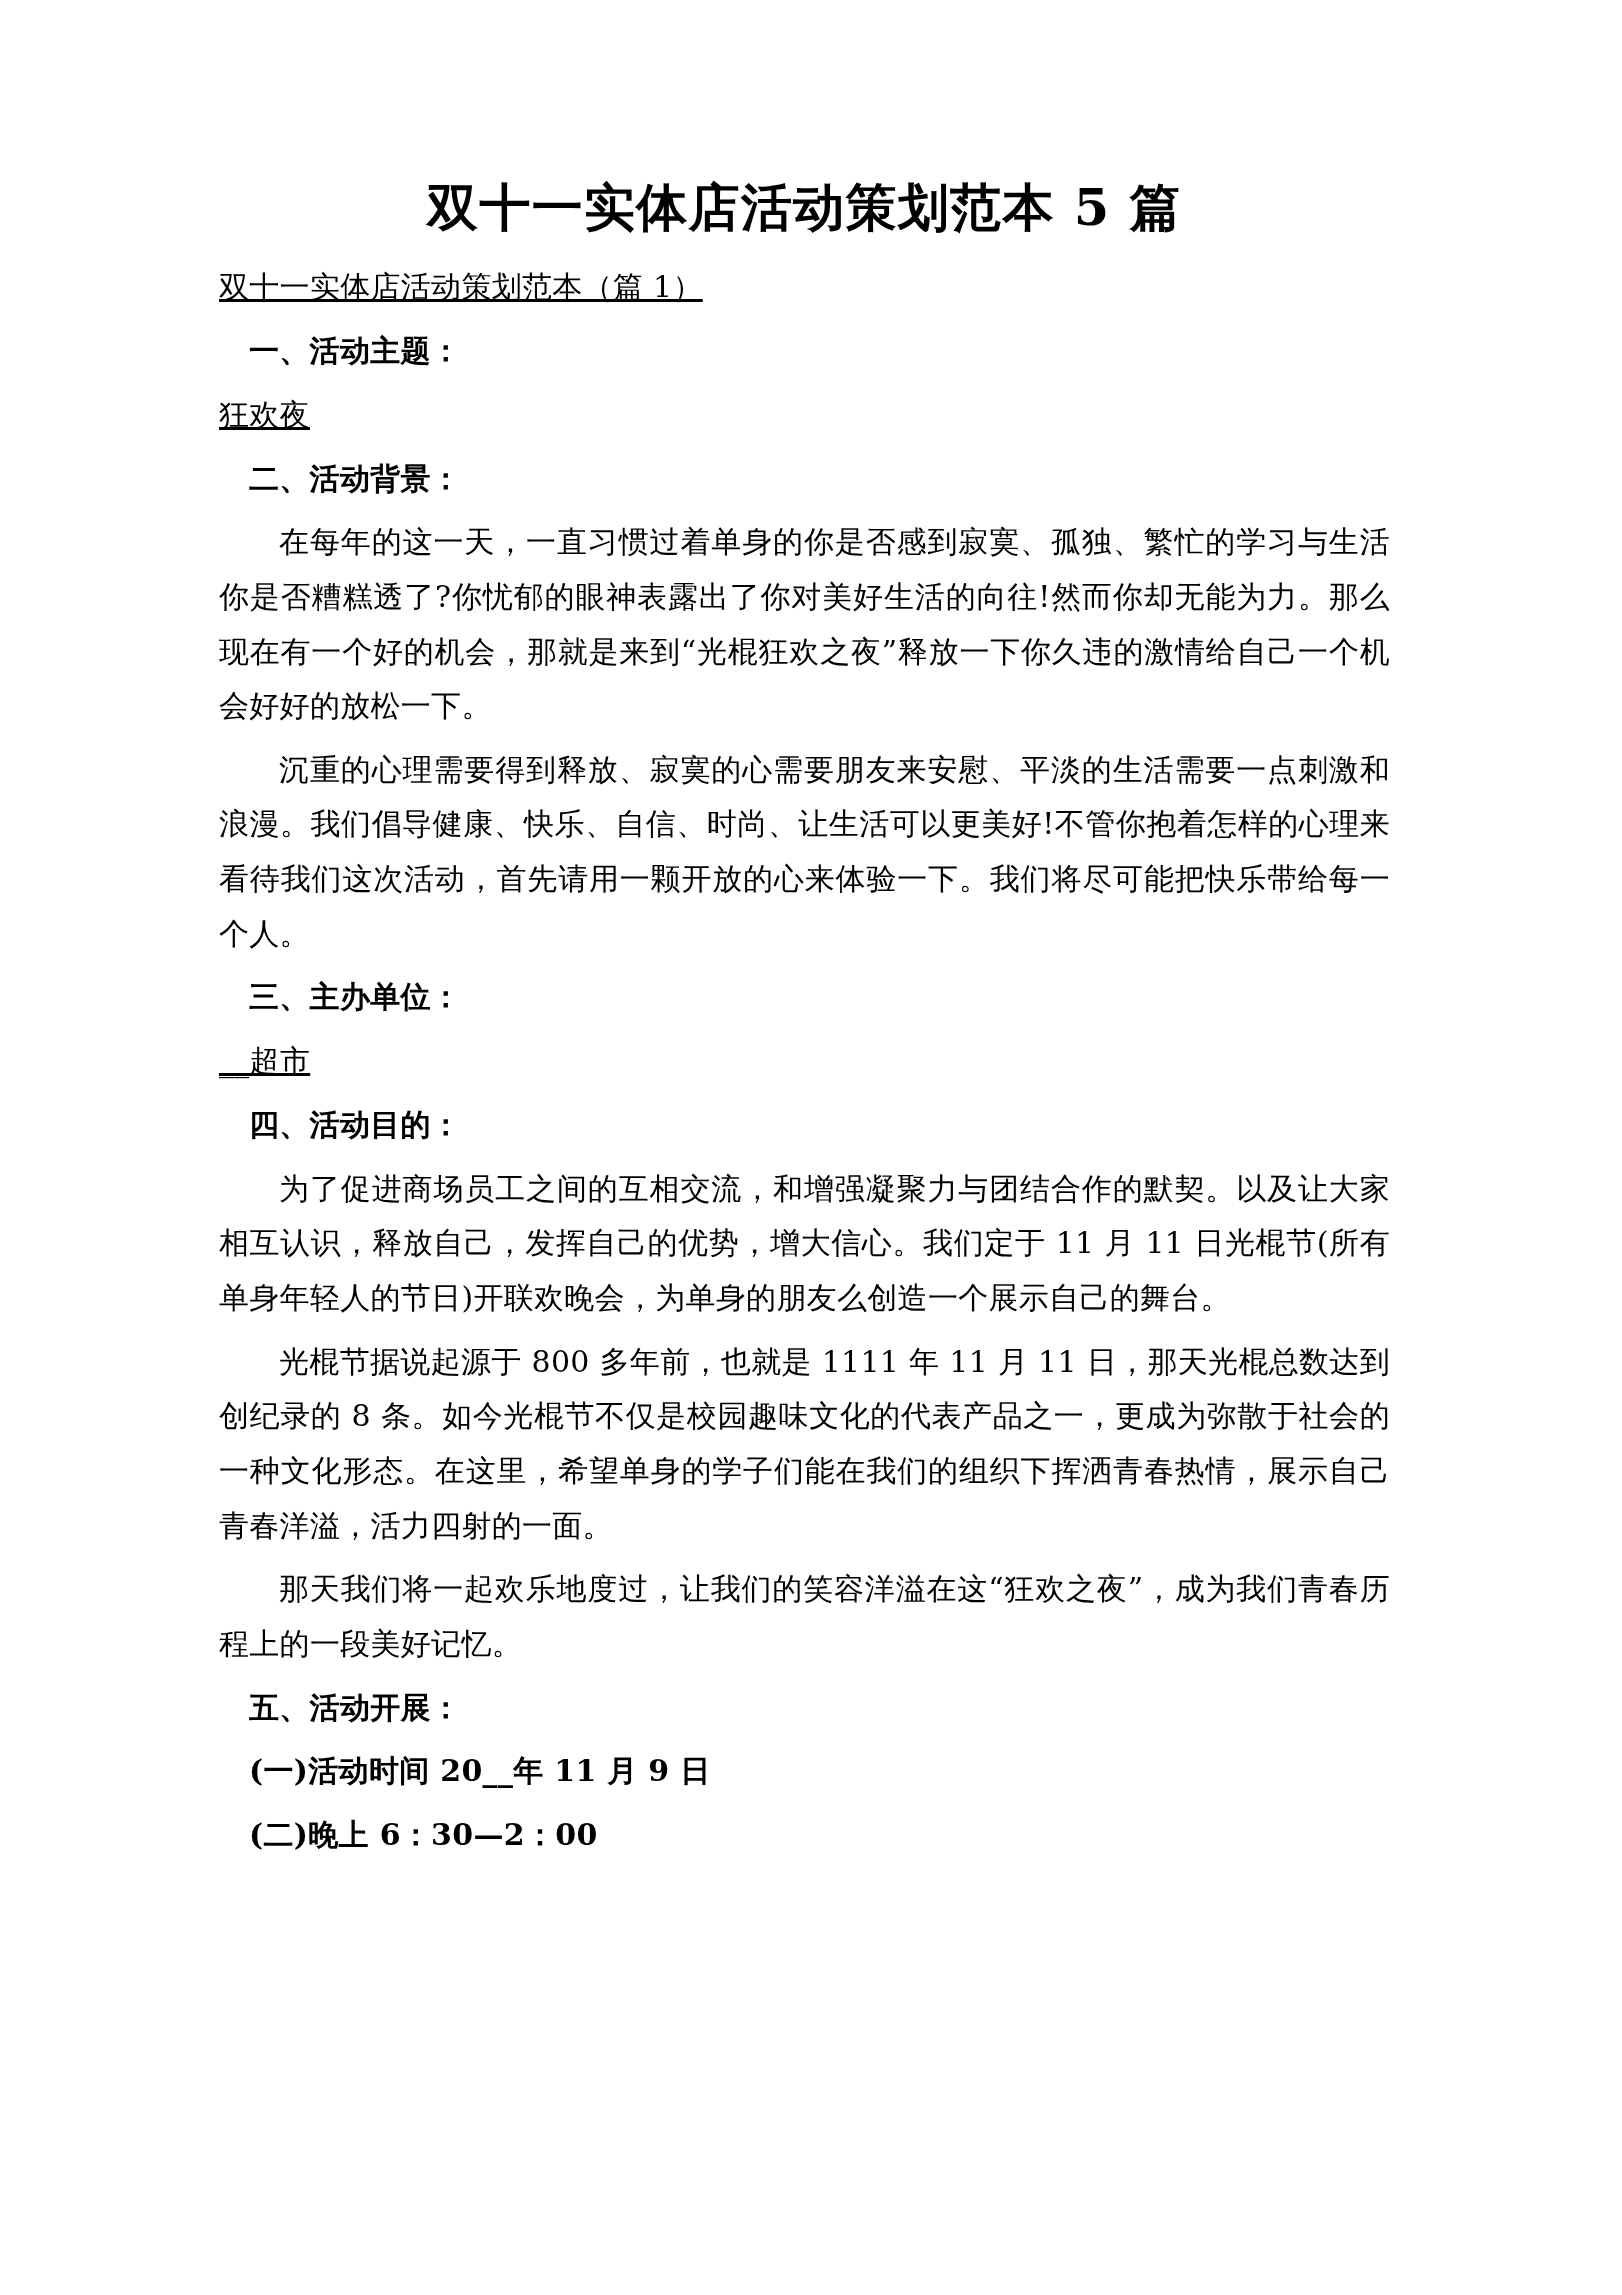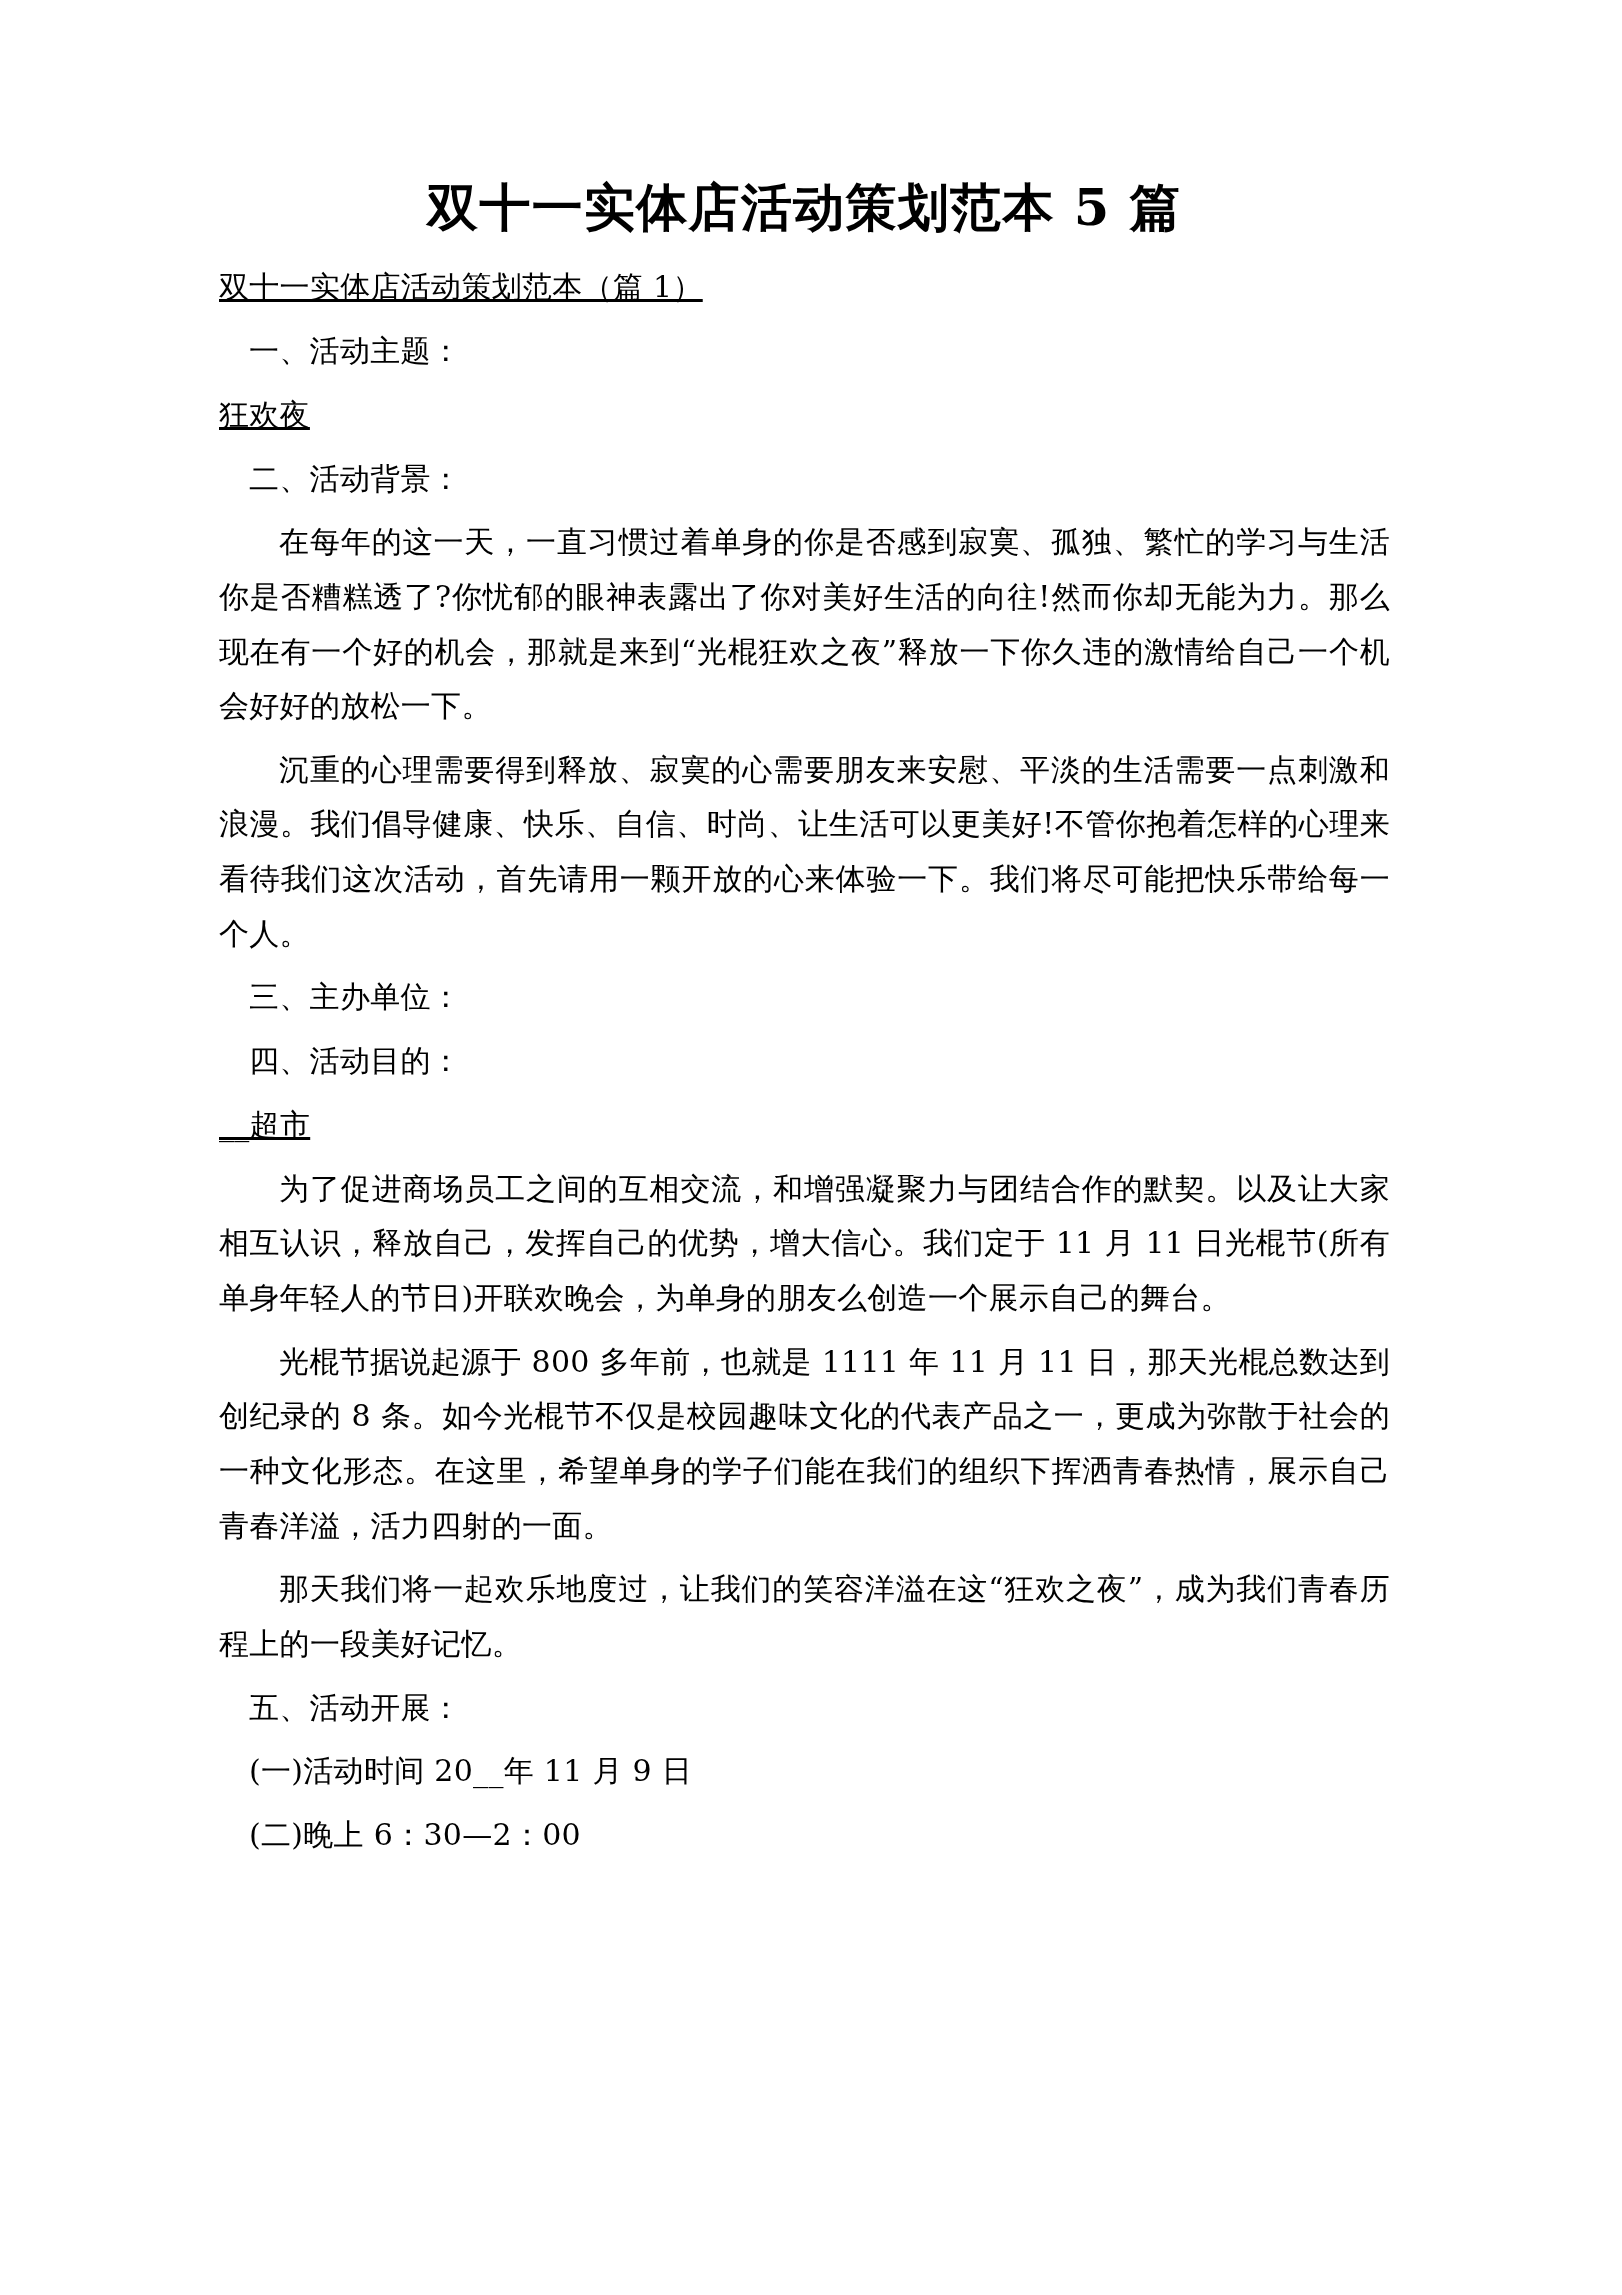--- a/index.html
+++ b/index.html
@@ -37,40 +37,41 @@
     text-align: justify;
     text-justify: inter-ideograph;
     letter-spacing: 0.3px;
   }
   .indent-1 {
     text-indent: 0;
     text-decoration: underline;
   }
   .indent-head {
     text-indent: 30px;
+    font-weight: bold;
   }
   .para-body {
     text-indent: 60px;
   }
 </style>
 </head>
 <body>
 
 <div class="page">
   <h1 class="doc-title">双十一实体店活动策划范本 5 篇</h1>
   <div>
     <p class="para indent-1">双十一实体店活动策划范本（篇 1）</p>
     <p class="para indent-head">一、活动主题：</p>
     <p class="para indent-1">狂欢夜</p>
     <p class="para indent-head">二、活动背景：</p>
     <p class="para para-body">在每年的这一天，一直习惯过着单身的你是否感到寂寞、孤独、繁忙的学习与生活你是否糟糕透了?你忧郁的眼神表露出了你对美好生活的向往!然而你却无能为力。那么现在有一个好的机会，那就是来到“光棍狂欢之夜”释放一下你久违的激情给自己一个机会好好的放松一下。</p>
     <p class="para para-body">沉重的心理需要得到释放、寂寞的心需要朋友来安慰、平淡的生活需要一点刺激和浪漫。我们倡导健康、快乐、自信、时尚、让生活可以更美好!不管你抱着怎样的心理来看待我们这次活动，首先请用一颗开放的心来体验一下。我们将尽可能把快乐带给每一个人。</p>
     <p class="para indent-head">三、主办单位：</p>
+    <p class="para indent-1">__超市</p>
     <p class="para indent-head">四、活动目的：</p>
-    <p class="para indent-1">__超市</p>
     <p class="para para-body">为了促进商场员工之间的互相交流，和增强凝聚力与团结合作的默契。以及让大家相互认识，释放自己，发挥自己的优势，增大信心。我们定于 11 月 11 日光棍节(所有单身年轻人的节日)开联欢晚会，为单身的朋友么创造一个展示自己的舞台。</p>
     <p class="para para-body">光棍节据说起源于 800 多年前，也就是 1111 年 11 月 11 日，那天光棍总数达到创纪录的 8 条。如今光棍节不仅是校园趣味文化的代表产品之一，更成为弥散于社会的一种文化形态。在这里，希望单身的学子们能在我们的组织下挥洒青春热情，展示自己青春洋溢，活力四射的一面。</p>
     <p class="para para-body">那天我们将一起欢乐地度过，让我们的笑容洋溢在这“狂欢之夜”，成为我们青春历程上的一段美好记忆。</p>
     <p class="para indent-head">五、活动开展：</p>
     <p class="para indent-head">(一)活动时间 20__年 11 月 9 日</p>
     <p class="para indent-head">(二)晚上 6：30—2：00</p>
   </div>
 </div>
 
 

